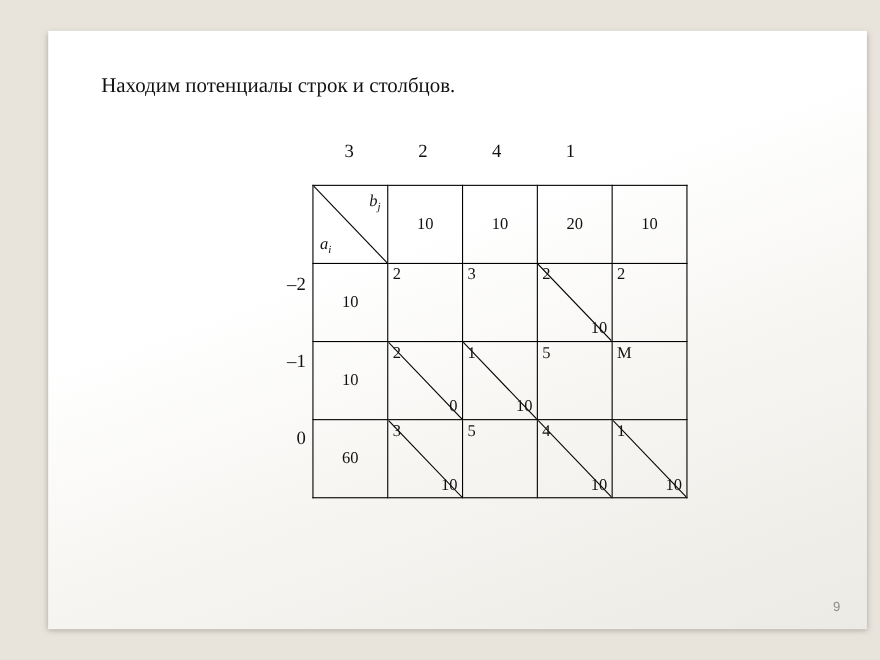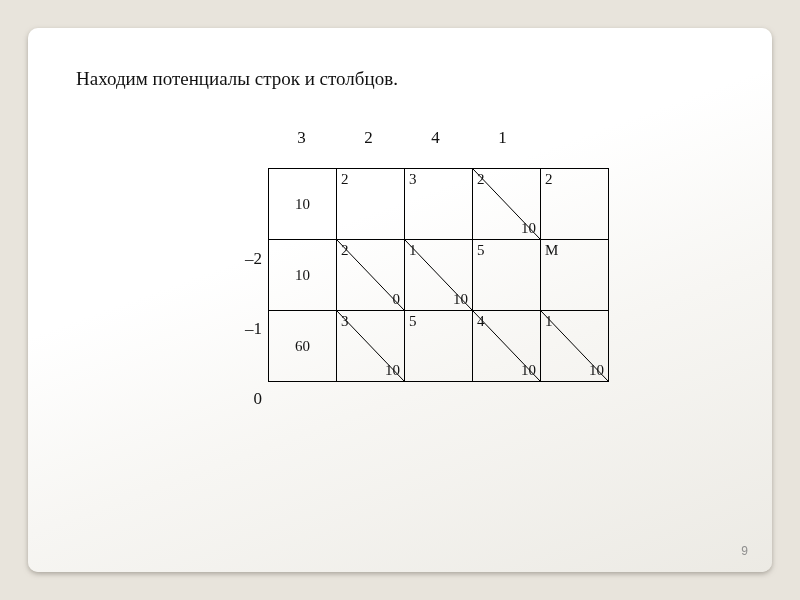--- a/index.html
+++ b/index.html
@@ -8,26 +8,26 @@
   }
   body {
     width: 800px;
     height: 600px;
     background: #e8e4dc;
     font-family: "Liberation Serif", serif;
     overflow: hidden;
   }
   .slide {
     position: absolute;
-    left: 28px;
+    left: 44px;
     top: 28px;
     width: 744px;
     height: 544px;
     background: linear-gradient(160deg, #ffffff 0%, #ffffff 38%, #f7f6f3 62%, #eceae4 100%);
-    border-radius: 10px;
+    border-radius: 0;
     box-shadow: 0 2px 5px rgba(120,115,105,0.55);
   }
   .slide-title {
     position: absolute;
     left: 48px;
     top: 40px;
     font-size: 19px;
     color: #111;
     white-space: nowrap;
   }
@@ -158,20 +158,33 @@
   </div>
 
   <div class="row-potentials">
     <div class="rp">–2</div>
     <div class="rp">–1</div>
     <div class="rp">0</div>
   </div>
 
   <table class="ttable">
     <tbody>
+        <tr>
+      <td class="corner">
+        <svg class="diag" viewBox="0 0 67 70" preserveAspectRatio="none">
+          <line x1="0" y1="0" x2="67" y2="70" stroke="#000" stroke-width="1"></line>
+        </svg>
+        <span class="corner-bj"><span>b</span><span class="sub">j</span></span>
+        <span class="corner-ai"><span>a</span><span class="sub">i</span></span>
+      </td>
+      <td class="demand">10</td>
+      <td class="demand">10</td>
+      <td class="demand">20</td>
+      <td class="demand">10</td>
+    </tr>
 
     <tr>
       <td class="supply">10</td>
       <td>
         <span class="cost">2</span>
         <span class="alloc"></span>
       </td>
       <td>
         <span class="cost">3</span>
         <span class="alloc"></span>

